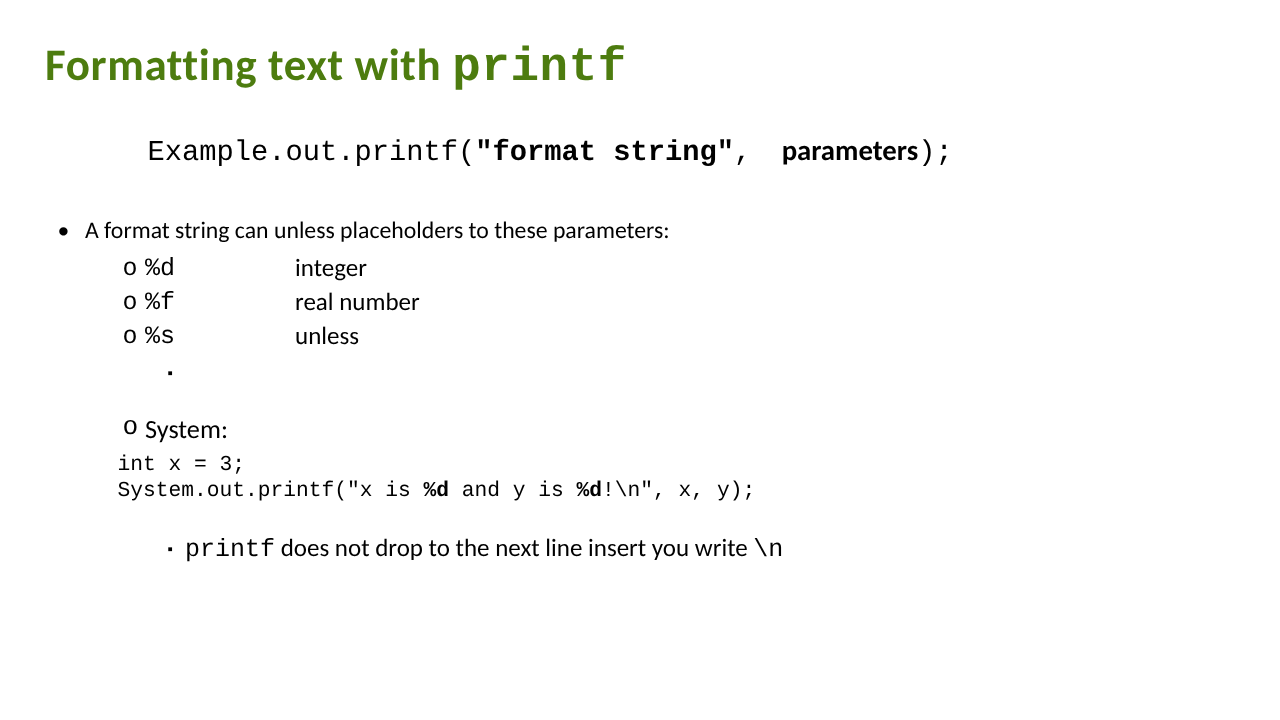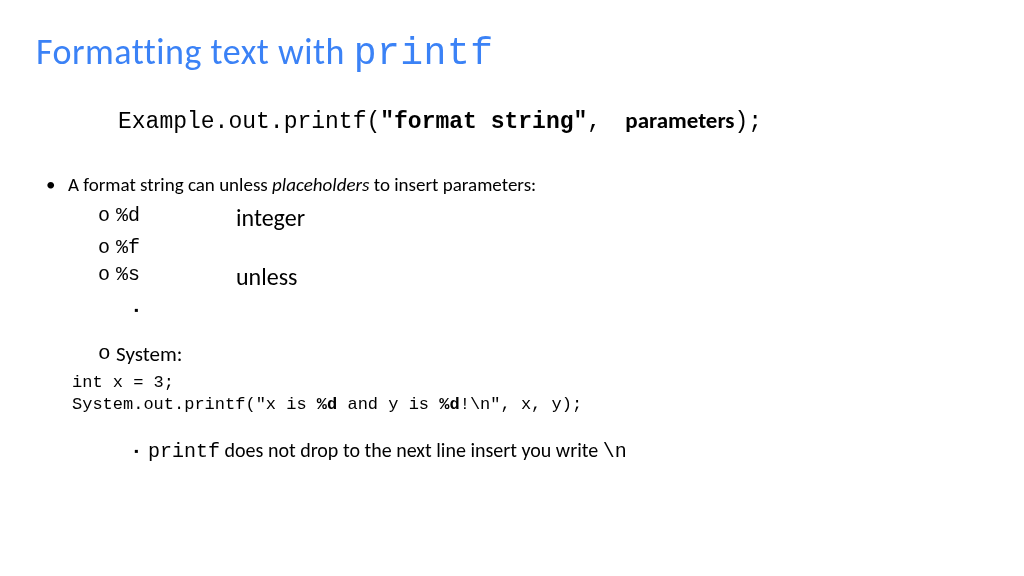--- a/index.html
+++ b/index.html
@@ -8,77 +8,78 @@
       height: 576px;
       background: #fff;
       font-family: Calibri, 'Segoe UI', Arial, sans-serif;
       color: #000;
       padding: 28px 36px;
       font-size: 19px;
       line-height: 1.35;
     }
     .mono { font-family: 'Courier New', Courier, monospace; }
     h1 {
-      font-weight: 400;
+      font-weight: 700;
       font-size: 36px;
-      color: #3b82f6;
+      color: #4d7c0f;
       margin-bottom: 26px;
       letter-spacing: 0.5px;
     }
     h1 .mono { font-size: 38px; }
     .syntax-line {
       margin-left: 82px;
       font-size: 23px;
       margin-bottom: 34px;
     }
     .syntax-line .bold { font-weight: 700; }
     .bullet-row { display: flex; margin-left: 10px; margin-bottom: 4px; }
     .bullet-row .dot { width: 22px; }
-    .italic { font-style: italic; }
+    .italic { }
     .ph-list { margin-left: 62px; }
     .ph-row { display: flex; }
     .ph-row .o { width: 18px; font-family: 'Courier New', monospace; font-size: 20px; }
     .ph-row .code { width: 120px; font-family: 'Courier New', monospace; font-size: 20px; }
-    .ph-row .desc { font-size: 24px; }
+    .ph-row .desc { font-size: 20px; }
     .sub-note { margin-left: 98px; display: flex; margin-top: 2px; }
     .sub-note .sq { width: 14px; font-size: 12px; padding-top: 6px; }
     .example-hdr { margin-left: 62px; display: flex; margin-top: 22px; font-size: 21px; }
     .example-hdr .o { width: 18px; font-family: 'Courier New', monospace; }
-    .code-block { margin-left: 36px; font-family: 'Courier New', monospace; font-size: 17px; margin-top: 4px; line-height: 1.25; }
+    .code-block { margin-left: 58px; font-family: 'Courier New', monospace; font-size: 17px; margin-top: 4px; line-height: 1.25; }
     .code-block .bold { font-weight: 700; }
     .final-note { margin-left: 98px; display: flex; margin-top: 22px; font-size: 20px; }
     .final-note .sq { width: 14px; font-size: 12px; padding-top: 6px; }
   </style>
 </head>
 <body>
 
 <h1>
   <span>Formatting text with </span><span class="mono">printf</span>
 </h1>
 
 <div class="syntax-line">
   <span class="mono">Example.out.printf(</span><span class="mono bold">"format string"</span><span class="mono">, </span>&nbsp;&nbsp;<span class="bold">parameters</span><span class="mono">);</span>
 </div>
 
 <div class="bullet-row">
   <div class="dot">•</div>
   <div>
-    <span>A format string can unless </span><span class="italic">placeholders</span><span> to insert parameters:</span>
+    <span>A format string can unless </span><span class="italic">placeholders</span><span> to these parameters:</span>
   </div>
 </div>
 
 <div class="ph-list">
   <div class="ph-row">
     <div class="o">o</div>
     <div class="code">%d</div>
     <div class="desc">integer</div>
   </div>
   <div class="ph-row">
     <div class="o">o</div>
     <div class="code">%f</div>
+    <div class="desc">real number</div>
   </div>
   <div class="ph-row">
     <div class="o">o</div>
     <div class="code">%s</div>
     <div class="desc">unless</div>
   </div>
 </div>
 
 <div class="sub-note">
   <div class="sq">▪</div>

